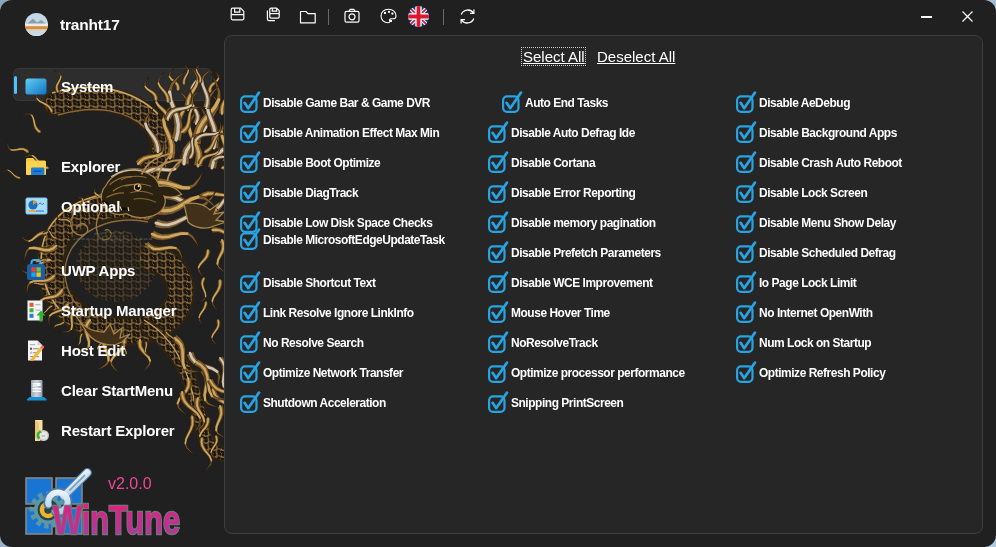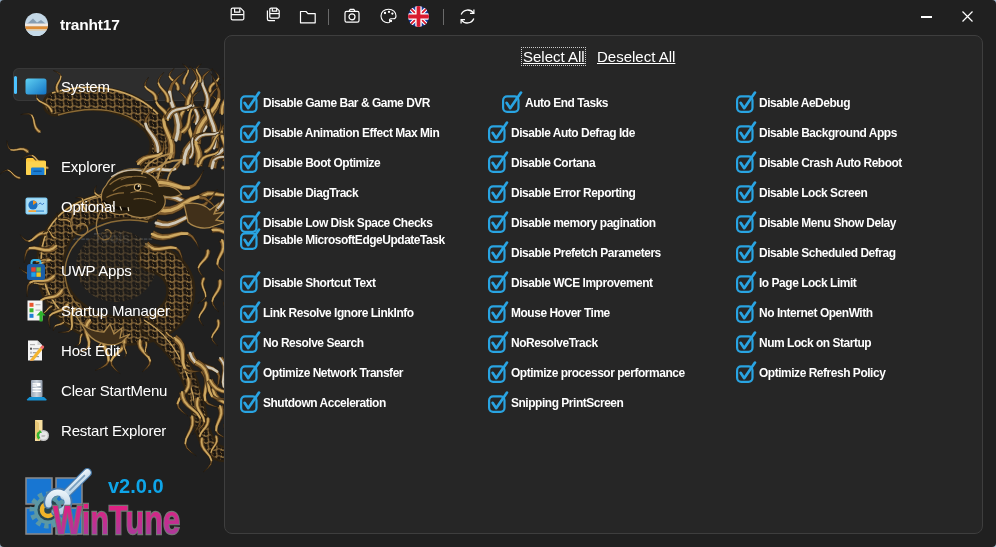--- a/index.html
+++ b/index.html
@@ -1,25 +1,25 @@
 <!DOCTYPE html>
 <html><head>
 <meta charset="utf-8">
 <style>
   * { margin:0; padding:0; box-sizing:border-box; }
   html,body { width:996px; height:547px; background:linear-gradient(135deg,#8fa5ba,#b2c9dc); font-family:"Liberation Sans", sans-serif; }
-  #win { position:absolute; left:0; top:0; width:996px; height:547px; background:#202020; border-radius:4px; overflow:hidden; }
+  #win { position:absolute; left:0; top:0; width:996px; height:547px; background:#202020; border-radius:12px; overflow:hidden; }
   #panel { position:absolute; left:224px; top:35px; width:759px; height:499px; background:#262626; border:1px solid #3e3e3e; border-radius:8px; }
   .abs { position:absolute; }
   .itm { position:absolute; height:30px; display:flex; align-items:center; }
   .itm svg { flex:0 0 auto; }
   .itm span { color:#fff; font-size:13px; font-weight:700; letter-spacing:-0.5px; margin-left:2px; white-space:nowrap; display:inline-block; transform:scaleX(0.92); transform-origin:0 50%; }
   .menu { position:absolute; left:0; width:224px; height:40px; display:flex; align-items:center; }
   .menu .mi { position:absolute; left:25px; }
-  .menu .mt { position:absolute; left:61px; color:#fff; font-size:15px; font-weight:400; letter-spacing:-0.2px; white-space:nowrap; }
+  .menu .mt { position:absolute; left:61px; color:#fff; font-size:15px; font-weight:700; letter-spacing:-0.2px; white-space:nowrap; }
   .sep { position:absolute; color:#3d4043; font-size:14px; font-weight:700; width:224px; text-align:center; white-space:nowrap; }
   .link { position:absolute; color:#fff; font-size:15px; text-decoration:underline; white-space:nowrap; }
 </style>
 </head>
 <body>
 <div id="win">
 
   <svg class="abs" style="left:25px;top:13px" width="23" height="23" viewBox="0 0 23 23">
     <defs>
       <clipPath id="avc">
@@ -472,21 +472,21 @@
       <circle cx="26" cy="48" r="6" fill="none" stroke="#f0b429" stroke-width="4.5" stroke-dasharray="26 10"></circle>
     </g>
     <g transform="translate(36,40) rotate(45)">
       <rect x="-4.6" y="-46" width="9.2" height="42" rx="4.4" fill="#4a7aa8"></rect>
       <path d="M5.2,9 A10.3,10.3 0 1 0 -5.2,9" fill="none" stroke="#4a7aa8" stroke-width="8.4" stroke-linecap="round"></path>
       <rect x="-3.4" y="-44.8" width="6.8" height="40" rx="3.4" fill="url(#wrg)"></rect>
       <path d="M4.9,8.5 A9.7,9.7 0 1 0 -4.9,8.5" fill="none" stroke="url(#wrg)" stroke-width="6" stroke-linecap="round"></path>
       <line x1="0" y1="-38" x2="0" y2="-16" stroke="#7aa0c0" stroke-width="1.6"></line>
     </g>
   </svg>
-  <div class="abs" style="left:108px;top:475px;color:#0ea5e9;font-size:20px;font-weight:700">v2.0.0</div>
+  <div class="abs" style="left:108px;top:475px;color:#ec4899;font-size:16px;font-weight:400">v2.0.0</div>
   <svg class="abs" style="left:50px;top:498px" width="140" height="44" viewBox="0 0 140 44">
     <defs>
         <linearGradient id="wtg" x1="0" y1="0" x2="0" y2="1">
       <stop offset="0" stop-color="#f01878"></stop>
           <stop offset="1" stop-color="#9c42a4"></stop>
     </linearGradient>
       </defs>
     <text x="3" y="36" font-family="Liberation Sans, sans-serif" font-size="41" font-weight="bold" fill="url(#wtg)" stroke="#757575" stroke-width="2.4" paint-order="stroke" textLength="127" lengthAdjust="spacingAndGlyphs">WinTune</text>
   </svg>
 

